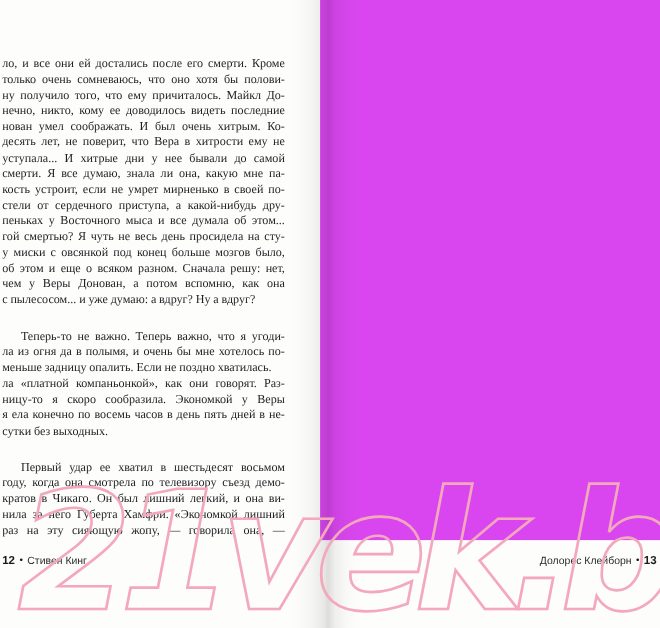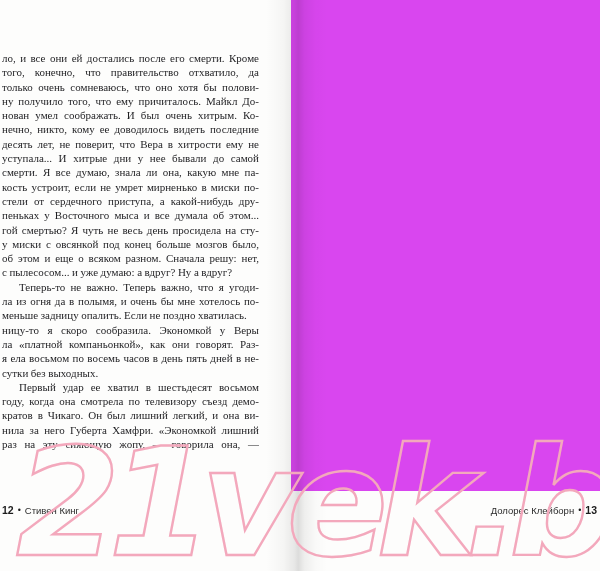--- a/index.html
+++ b/index.html
@@ -27,21 +27,21 @@
     position:absolute;top:51px;color:#1f1f22;
     font-size:11px;z-index:1;
   }
   .textcol-left{left:2px;width:257px;}
   .para{margin:0;padding:0;}
   .tline{
     height:14.3px;line-height:14.3px;overflow:hidden;
     text-align:justify;text-align-last:justify;
     word-spacing:-0.2px;
   }
-  .tline.ind{padding-left:17px;}
+  .tline.ind{padding-left:17px;margin-top:19px;}
   .tline.end{text-align-last:left;}
   .footer{
     position:absolute;top:504px;z-index:1;
     font-family:Liberation Sans, sans-serif;
     font-size:9.5px;color:#2b2b2b;line-height:12px;white-space:nowrap;
   }
   .footer-left{left:2px;}
   .footer-right{right:3px;text-align:right;}
   .pnum{font-weight:bold;font-size:10.5px;color:#1c1c1c;}
   .bullet{display:inline-block;margin:0 4px;font-size:9px;position:relative;top:-1px;color:#1c1c1c;}
@@ -57,45 +57,45 @@
 </style>
 </head>
 <body>
 
 <div class="canvas">
 
   <div class="page page-left">
     <div class="textcol textcol-left">
         <div class="para">
           <div class="tline">ло, и все они ей достались после его смерти. Кроме</div>
-          <div class="tline">того, конечно, что правительство отхватило, да</div>
           <div class="tline">только очень сомневаюсь, что оно хотя бы полови-</div>
           <div class="tline">ну получило того, что ему причиталось. Майкл До-</div>
+          <div class="tline">нечно, никто, кому ее доводилось видеть последние</div>
           <div class="tline">нован умел соображать. И был очень хитрым. Ко-</div>
-          <div class="tline">нечно, никто, кому ее доводилось видеть последние</div>
           <div class="tline">десять лет, не поверит, что Вера в хитрости ему не</div>
           <div class="tline">уступала... И хитрые дни у нее бывали до самой</div>
           <div class="tline">смерти. Я все думаю, знала ли она, какую мне па-</div>
-          <div class="tline">кость устроит, если не умрет мирненько в миски по-</div>
+          <div class="tline">кость устроит, если не умрет мирненько в своей по-</div>
           <div class="tline">стели от сердечного приступа, а какой-нибудь дру-</div>
           <div class="tline">пеньках у Восточного мыса и все думала об этом...</div>
           <div class="tline">гой смертью? Я чуть не весь день просидела на сту-</div>
           <div class="tline">у миски с овсянкой под конец больше мозгов было,</div>
           <div class="tline">об этом и еще о всяком разном. Сначала решу: нет,</div>
+          <div class="tline">чем у Веры Донован, а потом вспомню, как она</div>
           <div class="tline end">с пылесосом... и уже думаю: а вдруг? Ну а вдруг?</div>
         </div>
         <div class="para">
           <div class="tline ind">Теперь-то не важно. Теперь важно, что я угоди-</div>
           <div class="tline">ла из огня да в полымя, и очень бы мне хотелось по-</div>
           <div class="tline end">меньше задницу опалить. Если не поздно хватилась.</div>
         </div>
         <div class="para">
+          <div class="tline">ла «платной компаньонкой», как они говорят. Раз-</div>
           <div class="tline">ницу-то я скоро сообразила. Экономкой у Веры</div>
-          <div class="tline">ла «платной компаньонкой», как они говорят. Раз-</div>
-          <div class="tline">я ела восьмом по восемь часов в день пять дней в не-</div>
+          <div class="tline">я ела конечно по восемь часов в день пять дней в не-</div>
           <div class="tline end">сутки без выходных.</div>
         </div>
         <div class="para">
           <div class="tline ind">Первый удар ее хватил в шестьдесят восьмом</div>
           <div class="tline">году, когда она смотрела по телевизору съезд демо-</div>
           <div class="tline">кратов в Чикаго. Он был лишний легкий, и она ви-</div>
           <div class="tline">нила за него Губерта Хамфри. «Экономкой лишний</div>
           <div class="tline">раз на эту сияющую жопу, — говорила она, —</div>
         </div>
       </div>

